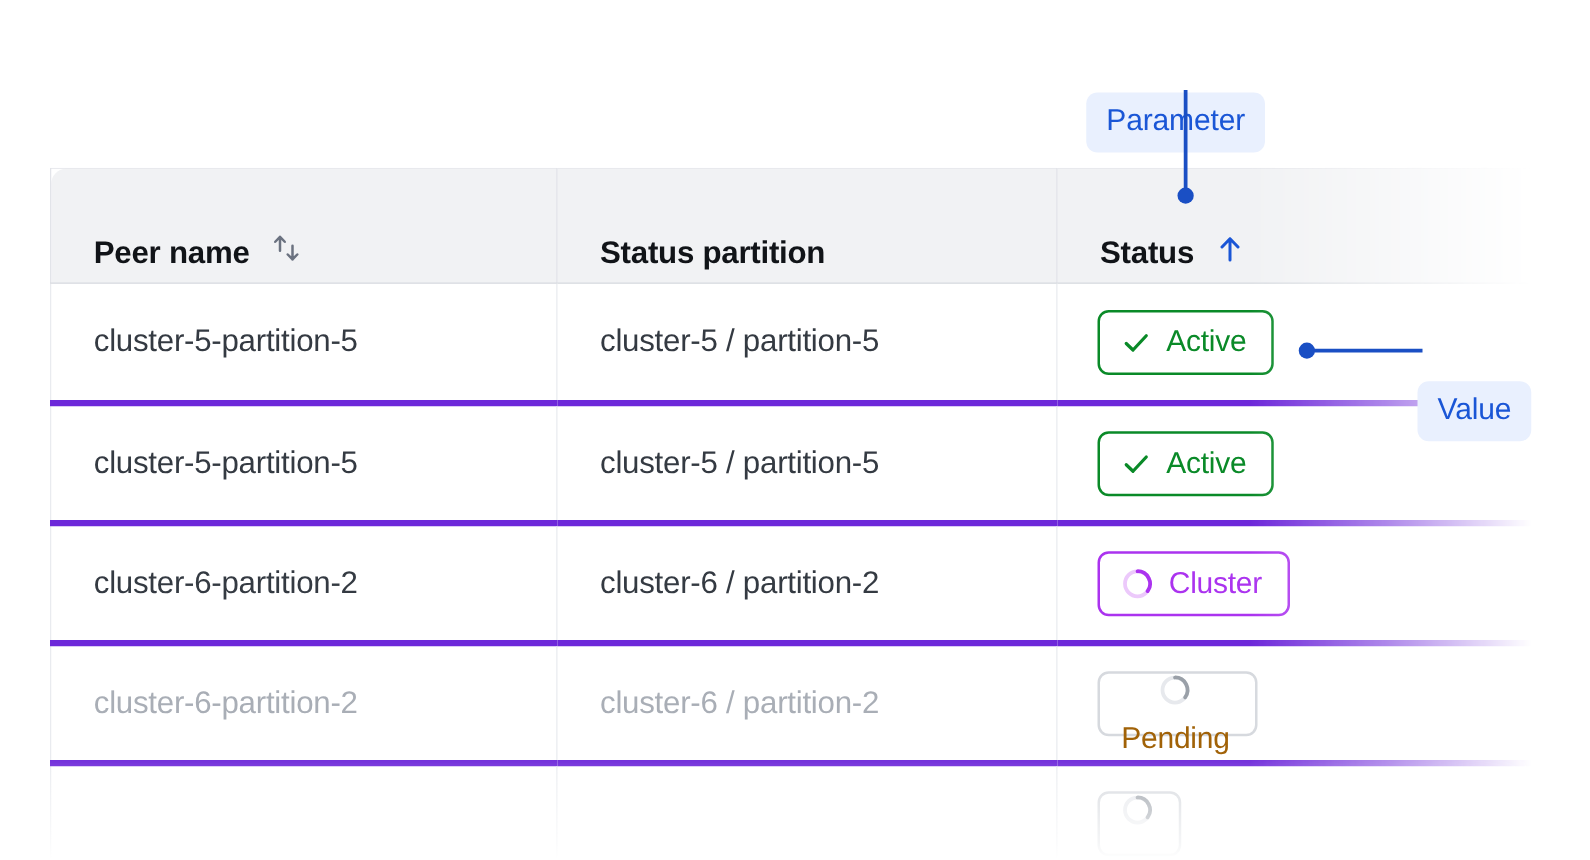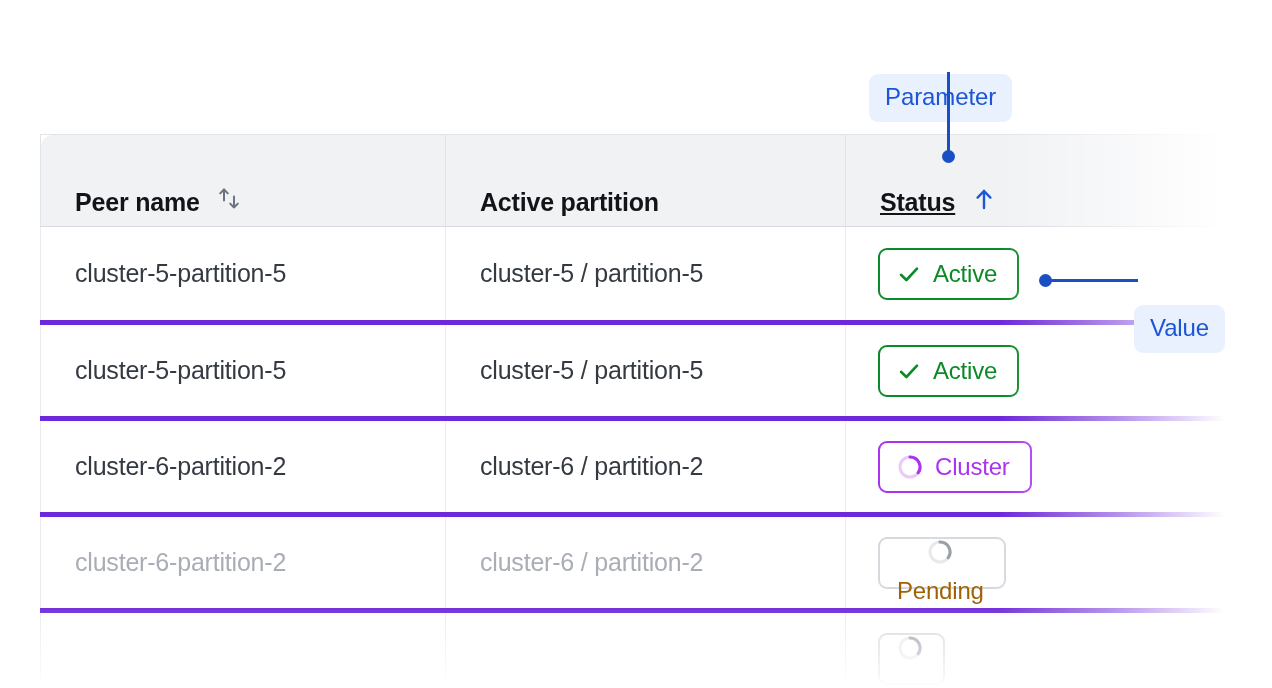--- a/index.html
+++ b/index.html
@@ -75,21 +75,20 @@
   }
   thead th:first-child {
     border-left: 1px solid #e2e4e9;
     border-top-left-radius: 12px;
     border-top: 1px solid #e2e4e9;
   }
   thead th:nth-child(2) { border-top: 1px solid #e2e4e9; }
   thead th:last-child {
     border-right: none;
     border-top: 1px solid #e2e4e9;
-    text-decoration: underline;
   }
   .th-inner {
     display: flex;
     align-items: center;
     gap: 14px;
     margin-top: 43px;
   }
 
   tbody td {
     height: 96px;
@@ -197,21 +196,21 @@
                   <svg width="30" height="30" viewBox="0 0 30 30" fill="none">
                     <path d="M10 16.5 V5.5 M10 5.5 L6.2 9.4 M10 5.5 L13.8 9.4" stroke="#6b7280" stroke-width="2" stroke-linecap="round" stroke-linejoin="round"></path>
                     <path d="M20 12.5 V23.5 M20 23.5 L16.2 19.6 M20 23.5 L23.8 19.6" stroke="#6b7280" stroke-width="2" stroke-linecap="round" stroke-linejoin="round"></path>
                   </svg>
                 </span>
               </div>
             </th>
 
             <th>
               <div class="th-inner">
-                <span>Active partition</span>
+                <span>Status partition</span>
               </div>
             </th>
 
             <th>
               <div class="th-inner">
                 <span>Status</span>
                 <span>
                   <svg width="30" height="30" viewBox="0 0 30 30" fill="none">
                     <path d="M15 24 V7 M15 7 L8.6 13.6 M15 7 L21.4 13.6" stroke="#1a56d6" stroke-width="2.4" stroke-linecap="round" stroke-linejoin="round"></path>
                   </svg>

